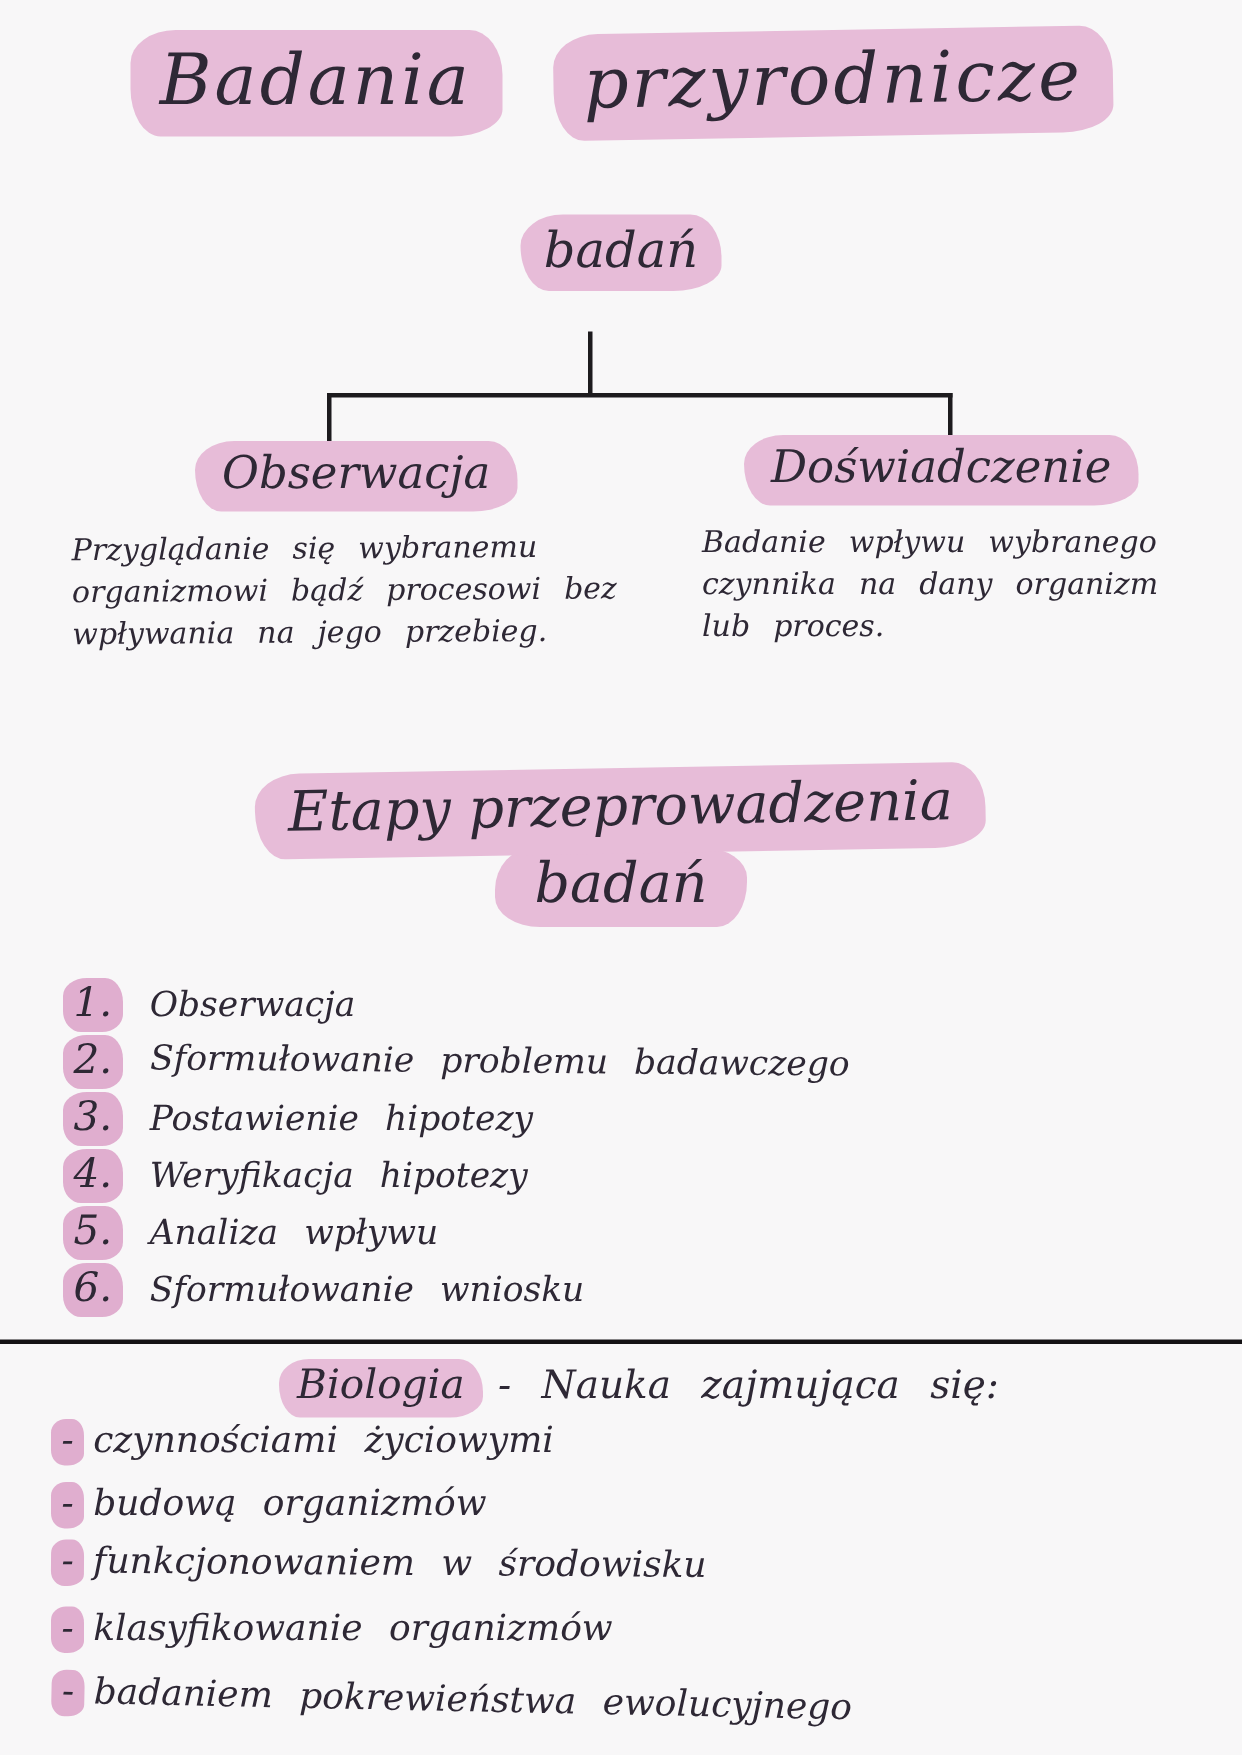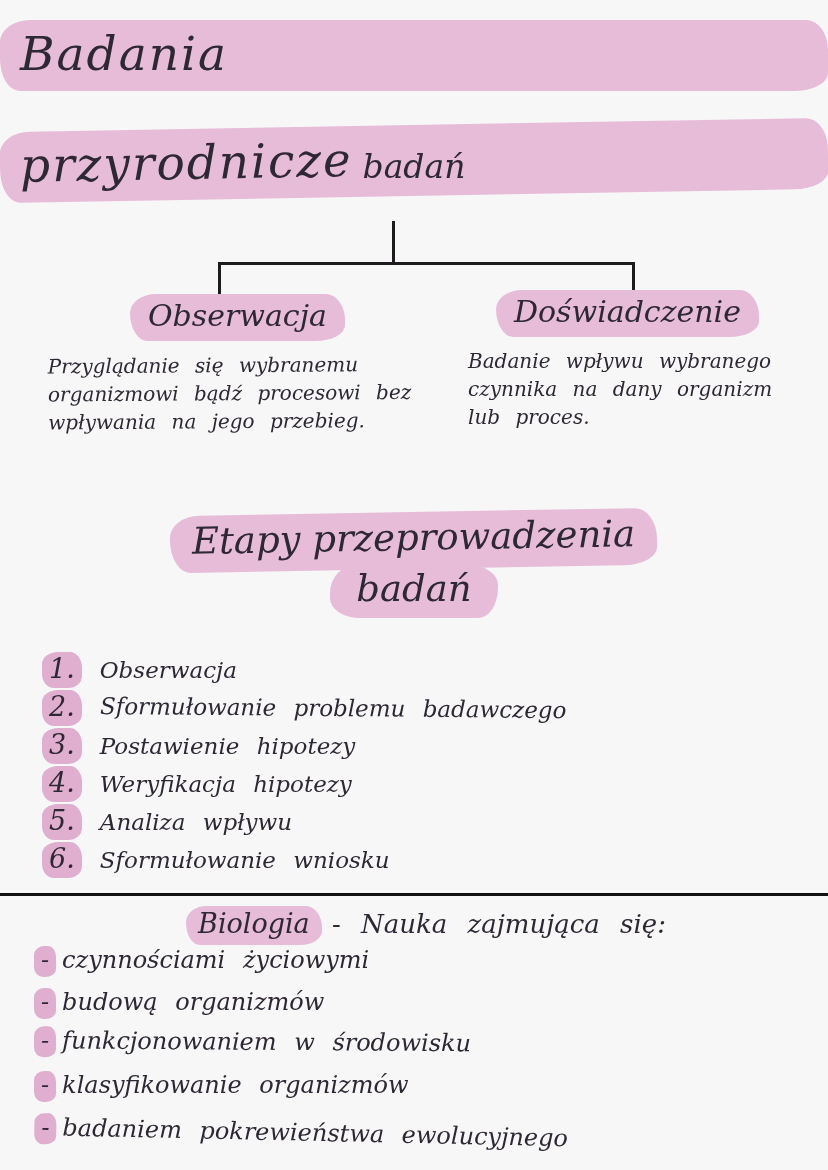--- a/index.html
+++ b/index.html
@@ -17,21 +17,21 @@
   .hl {
     background: #e7bcd8;
     border-radius: 30px 22px 34px 20px / 22px 30px 18px 32px;
     padding: 6px 20px 10px 20px;
     display: inline-block;
   }
 
   
   .title-row {
     position: absolute; top: 20px; left: 0; right: 0;
-    display: flex; justify-content: center; gap: 34px; flex-direction: column;
+    display: flex; justify-content: center; gap: 34px;
   }
   .title-word { font-size: 47px; letter-spacing: 2px; }
   .title-word.w2 { transform: rotate(-1deg); }
 
   
   .subtitle-row {
     position: absolute; top: 143px; left: 0; right: 0;
     display: flex; justify-content: center; gap: 38px;
   }
   .sub-word { font-size: 33px; padding: 4px 16px 8px 16px; }

